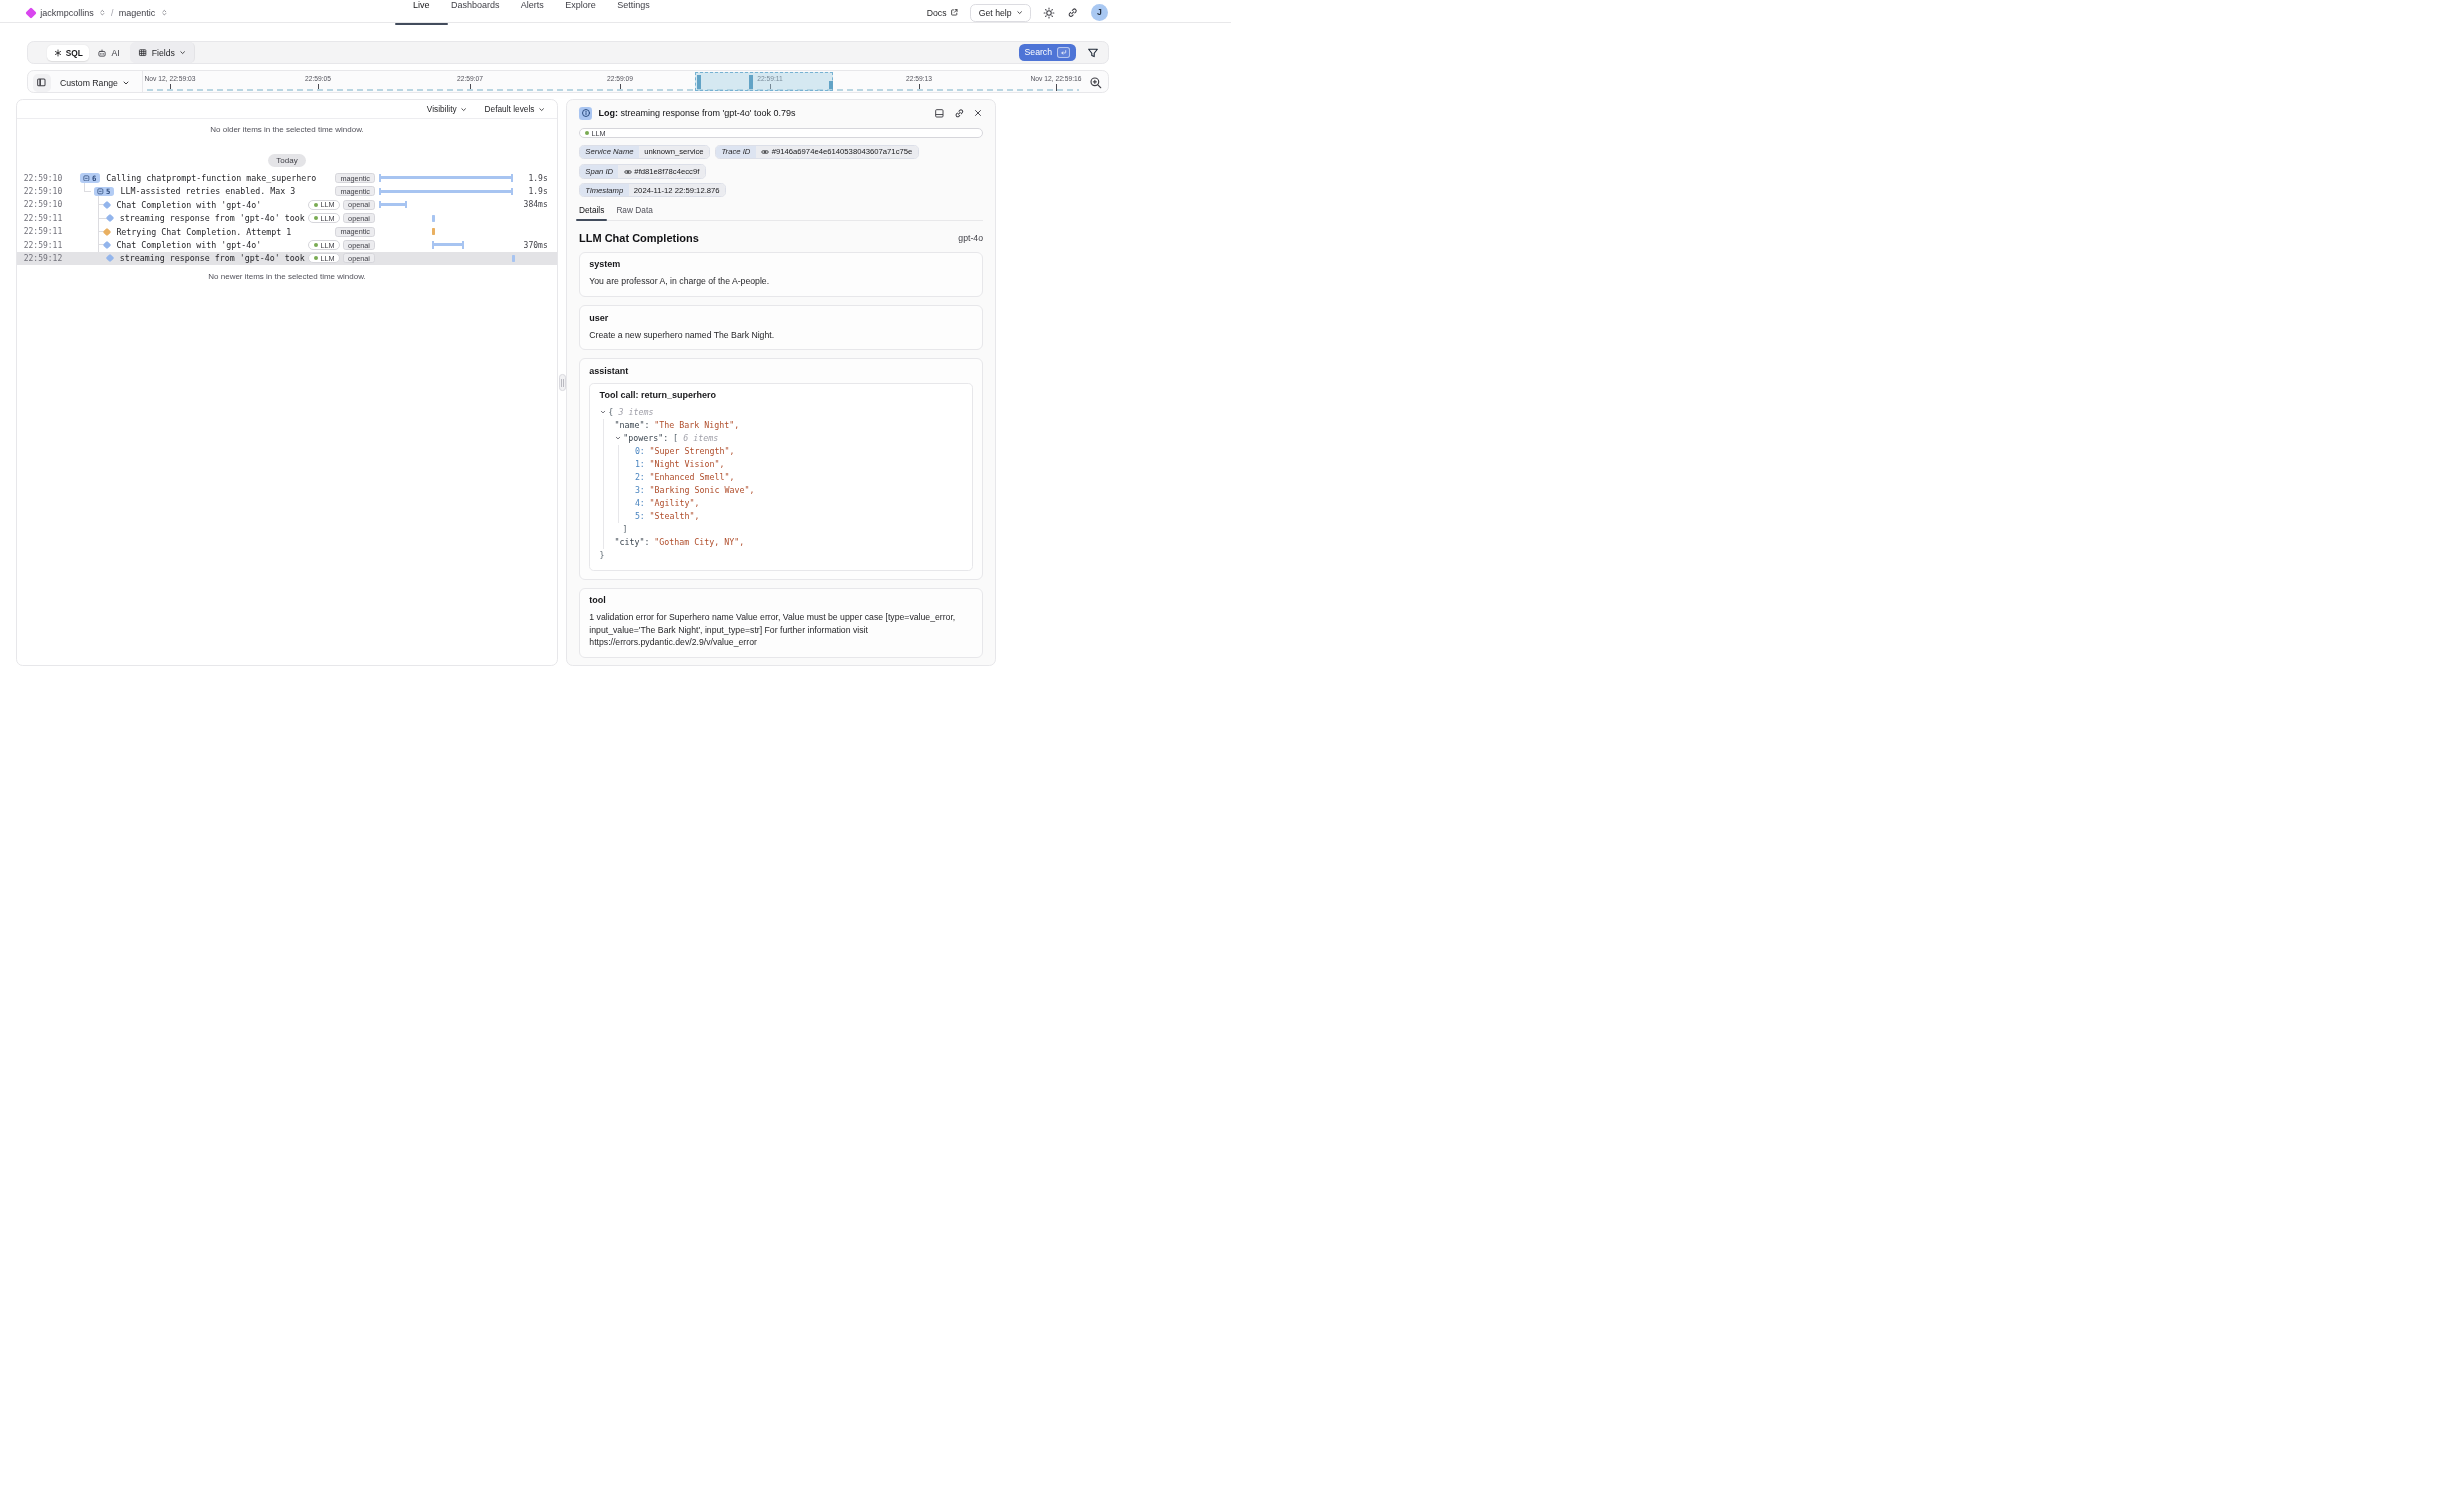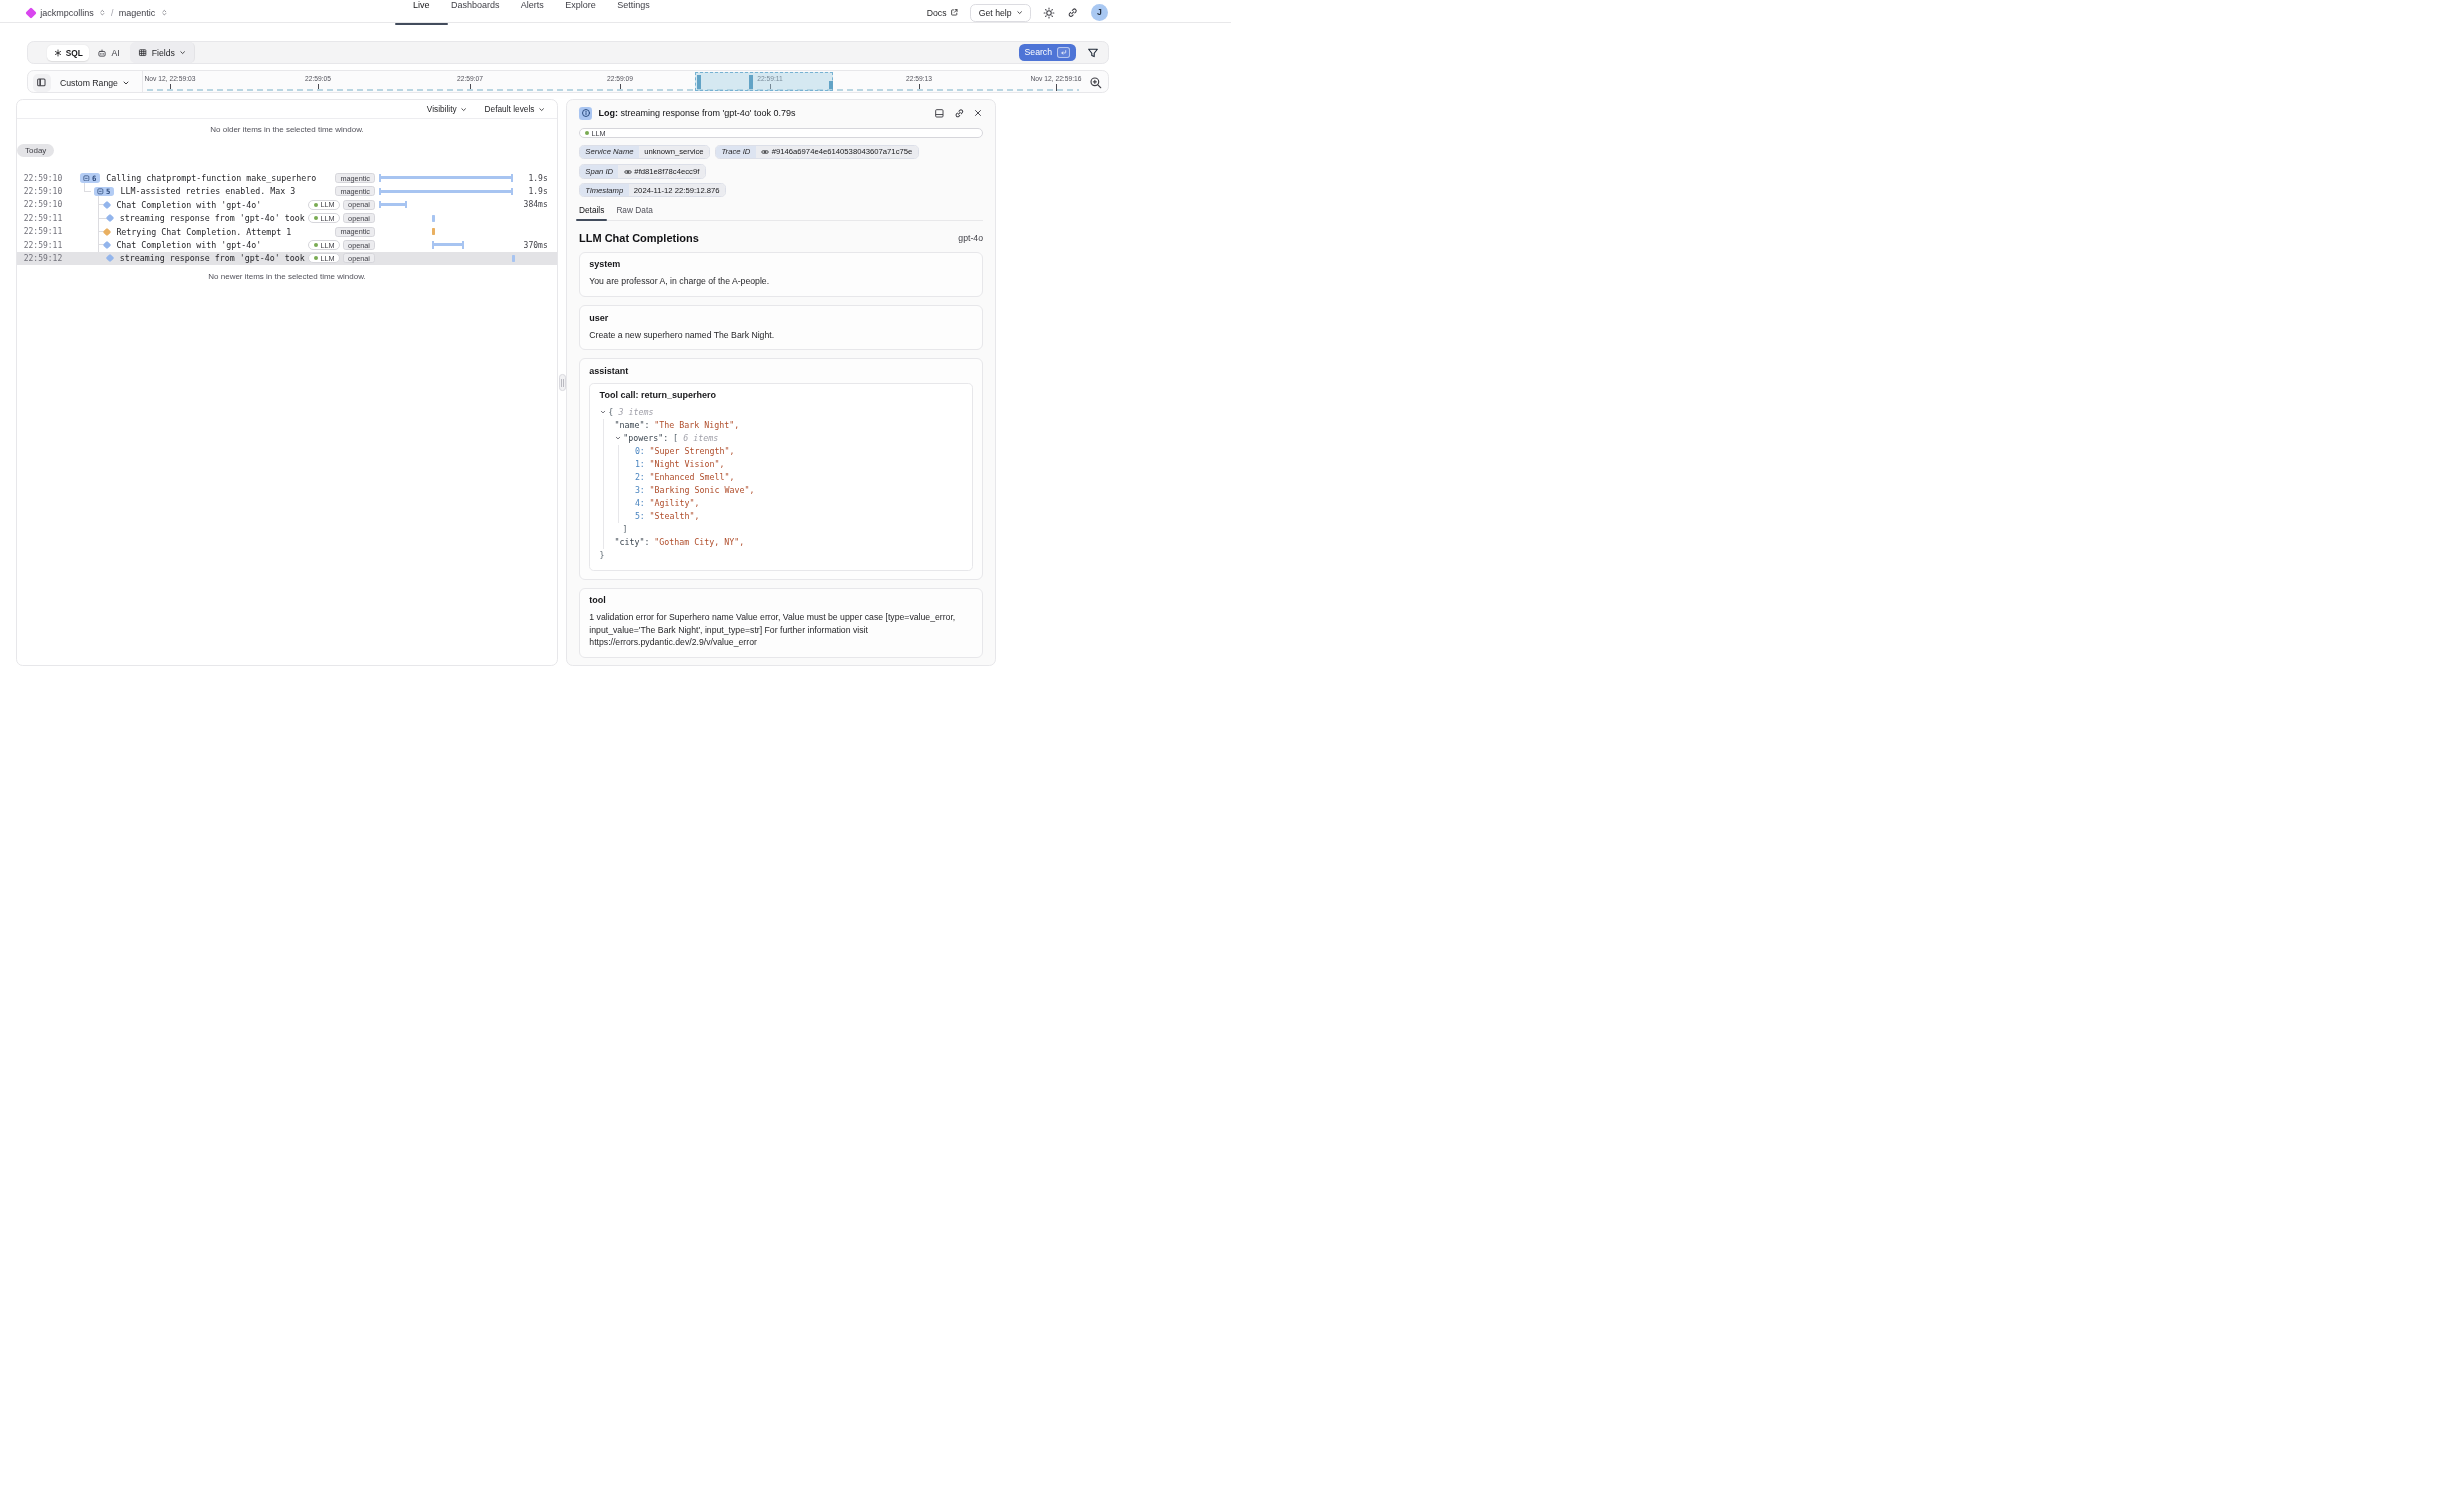--- a/index.html
+++ b/index.html
@@ -66,23 +66,23 @@
   .leftpanel { left:16px; width:542px; background:#fff; }
   .rightpanel { left:566px; width:430px; background:#fafafa; padding:0 12px; }
 
   
   .lpheader { height:19.4px; border-bottom:0.7px solid #ededf0; display:flex; align-items:center;
               justify-content:flex-end; gap:17.4px; padding-right:12px; font-size:8.3px; color:#27272a; }
   .lpdrop { display:flex; align-items:center; gap:3.3px; }
   .centertxt { text-align:center; font-size:8px; color:#52525b; }
   .no-older { margin-top:6px; }
   .no-newer { margin-top:6.7px; }
-  .todaywrap { display:flex; margin-top:10px; }
+  .todaywrap { display:flex; justify-content:center; margin-top:20px; }
   .todaypill { background:#e4e4e7; color:#3f3f46; font-size:8px; border-radius:66px; padding:2px 8px; }
-  .lrows { margin-top:14px; position:relative; }
+  .lrows { margin-top:4px; position:relative; }
   .lrow { height:13.4px; display:flex; align-items:center; padding-left:6.7px; position:relative; }
   .lrow.selected { background:#e3e3e6; }
   .ltime { width:53px; font-family:"DejaVu Sans Mono", "Liberation Mono", monospace; font-size:8px; color:#71717a; }
   .ind0{width:3.3px;} .ind1{width:17.4px;} .ind2{width:27px;} .ind3{width:37px;}
   .ind0,.ind1,.ind2,.ind3 { flex:none; }
   .badge { height:9.3px; display:flex; align-items:center; gap:2px; background:#b3ccf4; border-radius:2.7px;
            padding:0 3.3px; color:#2b4878; font-size:7.3px; font-weight:700;
            font-family:"DejaVu Sans Mono", monospace; }
   .diamond { width:6px; height:6px; background:#93b5ec; transform:rotate(45deg); border-radius:1.3px; flex:none; }
   .diamond.orange { background:var(--retry_orange,#e9b061); }

